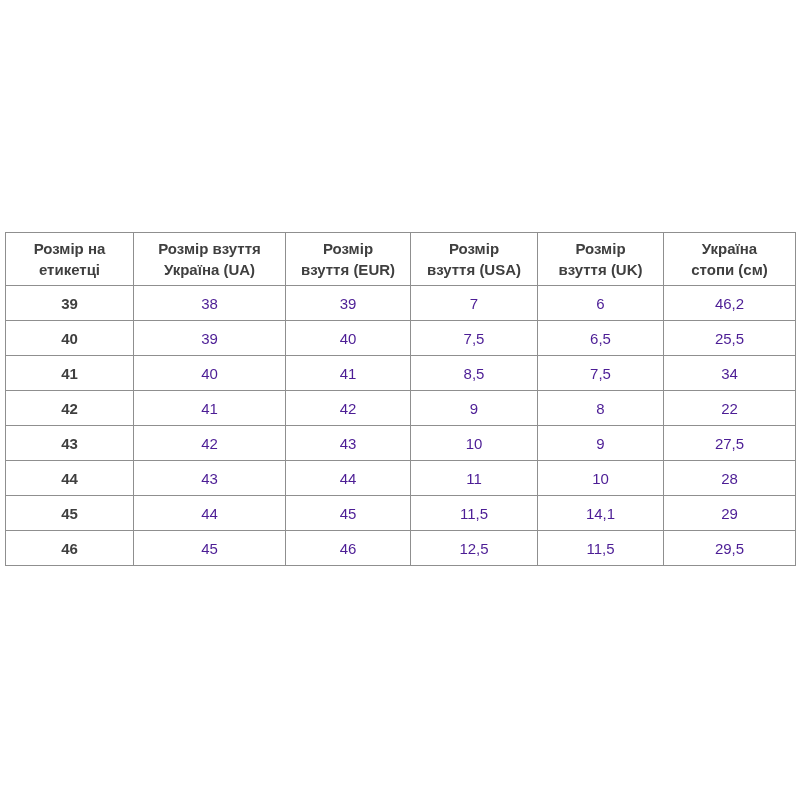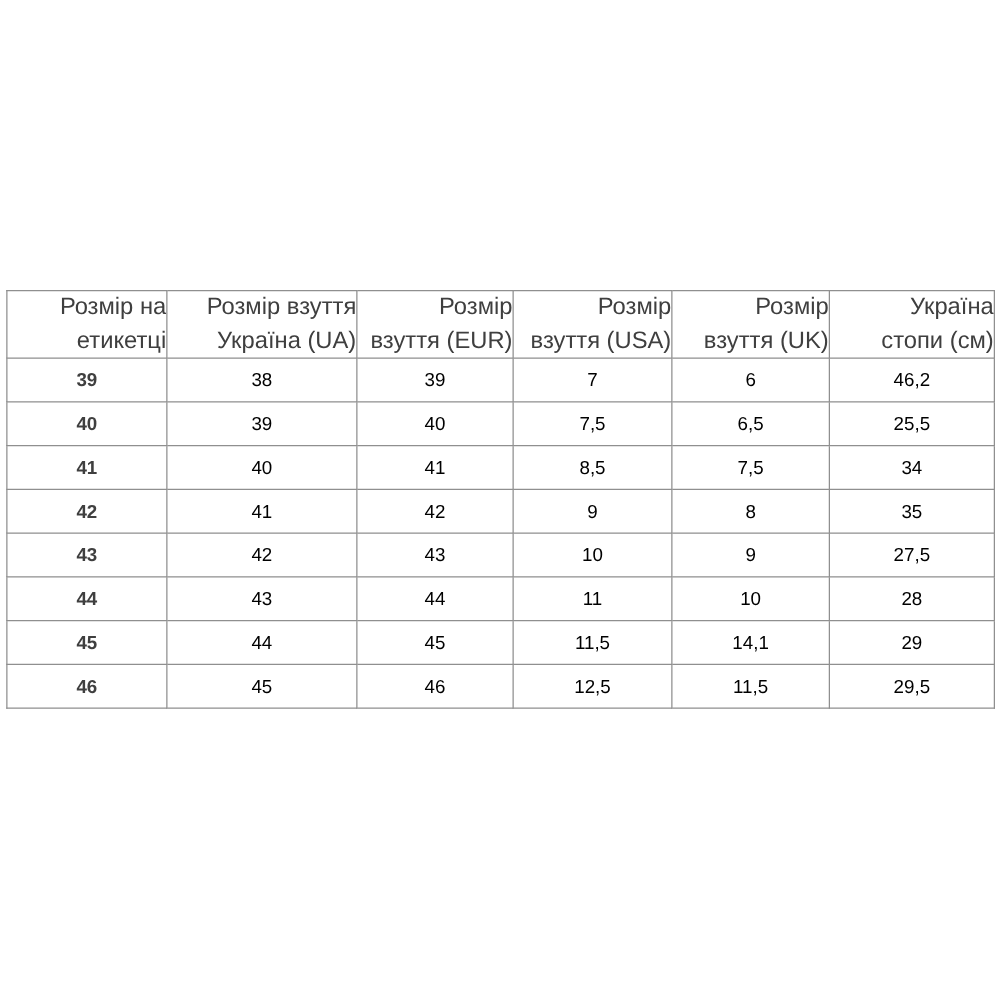--- a/index.html
+++ b/index.html
@@ -25,31 +25,30 @@
   table.size-table th,
   table.size-table td {
     border: 1px solid #8f8f8f;
     text-align: center;
     vertical-align: middle;
     padding: 0;
     overflow: hidden;
   }
   table.size-table th {
     height: 52px;
-    font-size: 19px;
-    font-weight: normal;
+    font-size: 15px;
+    font-weight: bold;
     color: #3f3f3f;
     line-height: 1.4;
-    text-align: right;
   }
   table.size-table td {
     height: 34px;
     font-size: 15px;
     font-weight: normal;
-    color: #000000;
+    color: #4c1d95;
   }
   table.size-table td.label-col {
     font-weight: bold;
     color: #3f3f3f;
   }
   .hline {
     display: block;
   }
 </style>
 </head>
@@ -116,21 +115,21 @@
       <td>8,5</td>
       <td>7,5</td>
       <td>34</td>
     </tr>
     <tr>
       <td class="label-col">42</td>
       <td>41</td>
       <td>42</td>
       <td>9</td>
       <td>8</td>
-      <td>35</td>
+      <td>22</td>
     </tr>
     <tr>
       <td class="label-col">43</td>
       <td>42</td>
       <td>43</td>
       <td>10</td>
       <td>9</td>
       <td>27,5</td>
     </tr>
     <tr>

